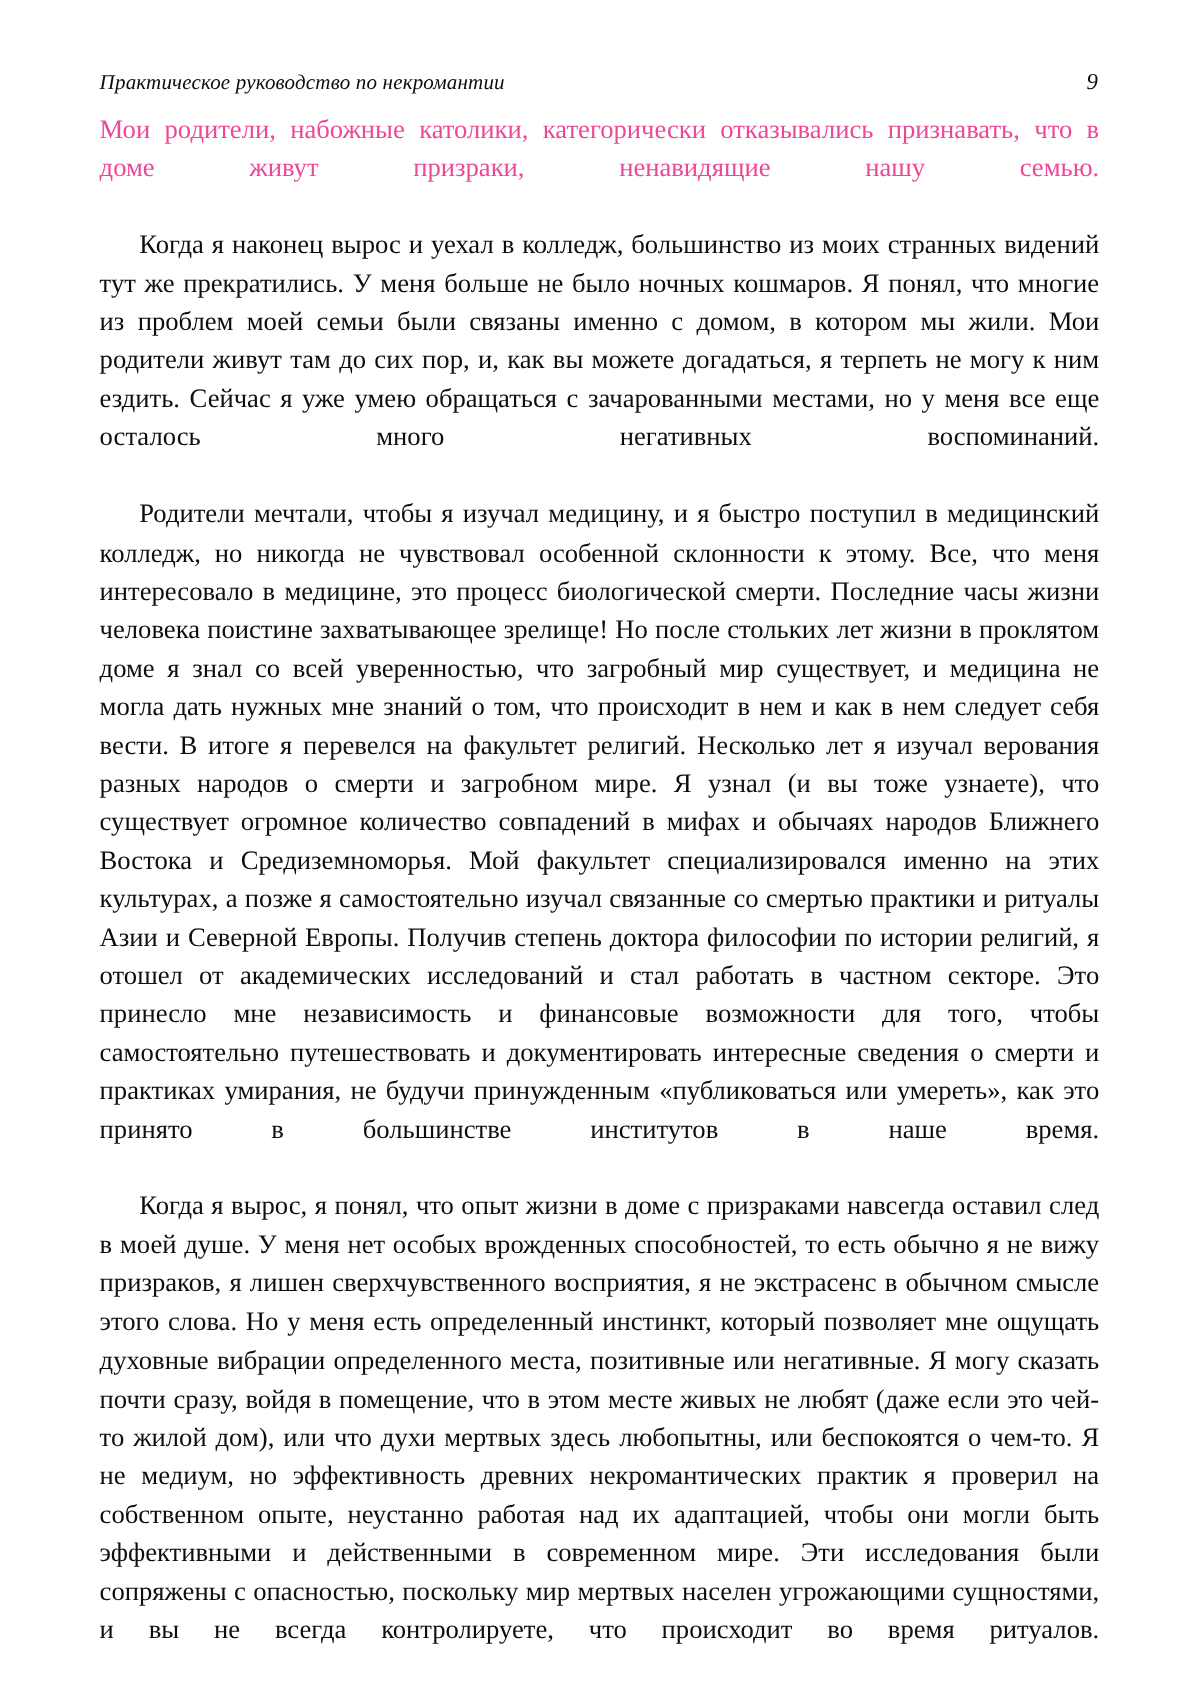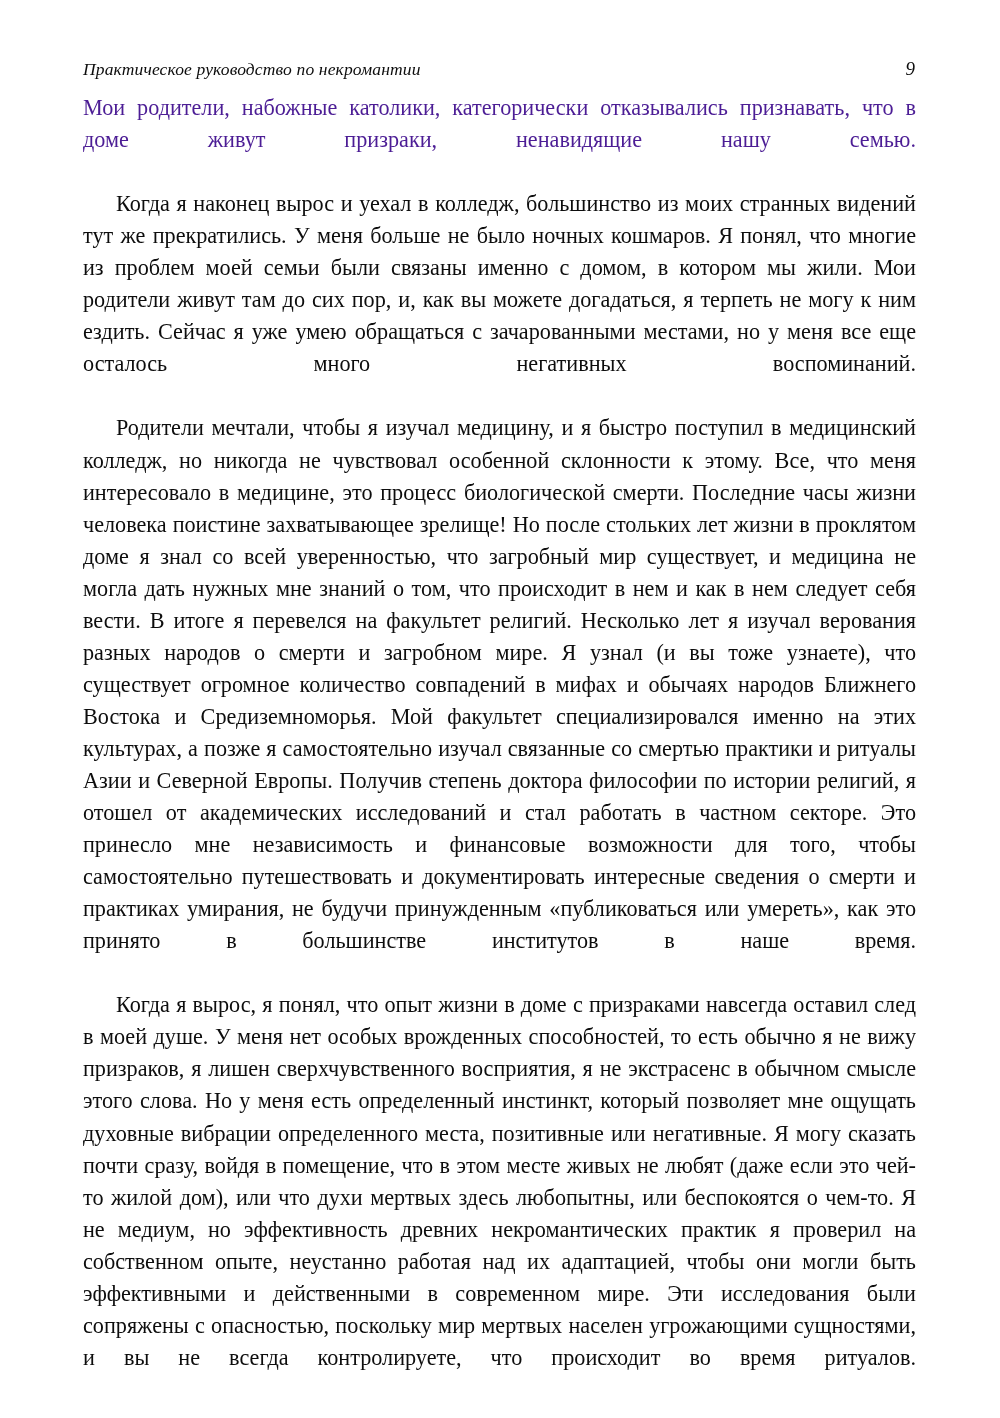--- a/index.html
+++ b/index.html
@@ -90,21 +90,21 @@
 
 <div class="page">
 
   <div class="running-head">
     <span class="rh-title" style="color: rgb(13, 13, 13);">Практическое руководство по некромантии</span>
     <span class="rh-folio" style="color: rgb(13, 13, 13);">9</span>
   </div>
 
   <div class="textblock">
 
-    <p class="para flush" style="color: #4c1d95;">Мои родители, набожные католики, категорически отказывались признавать, что в доме живут призраки, ненавидящие нашу семью.</p>
+    <p class="para flush" style="color: #ec4899;">Мои родители, набожные католики, категорически отказывались признавать, что в доме живут призраки, ненавидящие нашу семью.</p>
 
     <p class="para indent" style="color: rgb(13, 13, 13);">Когда я наконец вырос и уехал в колледж, большинство из моих странных видений тут же прекратились. У меня больше не было ночных кошмаров. Я понял, что многие из проблем моей семьи были связаны именно с домом, в котором мы жили. Мои родители живут там до сих пор, и, как вы можете догадаться, я терпеть не могу к ним ездить. Сейчас я уже умею обращаться с зачарованными местами, но у меня все еще осталось много негативных воспоминаний.</p>
 
     <p class="para indent" style="color: rgb(13, 13, 13);">Родители мечтали, чтобы я изучал медицину, и я быстро поступил в медицинский колледж, но никогда не чувствовал особенной склонности к этому. Все, что меня интересовало в медицине, это процесс биологической смерти. Последние часы жизни человека  поистине захватывающее зрелище!  Но после стольких лет жизни в проклятом доме я знал со всей уверенностью, что загробный мир существует, и медицина не могла дать нужных мне знаний о том, что происходит в нем и как в нем следует себя вести. В итоге я перевелся на факультет религий. Несколько лет  я изучал верования разных народов о смерти и загробном мире. Я узнал (и вы тоже узнаете), что существует огромное количество совпадений в мифах и обычаях народов Ближнего Востока и Средиземноморья. Мой факультет специализировался именно на этих культурах, а позже я самостоятельно изучал связанные со смертью практики и ритуалы Азии и Северной Европы. Получив степень доктора философии по истории религий, я отошел от академических исследований и стал работать в частном секторе. Это принесло мне независимость и финансовые возможности для того, чтобы самостоятельно путешествовать и документировать интересные сведения о смерти и практиках умирания, не будучи принужденным «публиковаться или умереть», как это принято в большинстве институтов в наше время.</p>
 
     <p class="para indent" style="color: rgb(13, 13, 13);">Когда я вырос, я понял, что опыт жизни в доме с призраками навсегда оставил след в моей душе. У меня нет особых врожденных способностей, то есть обычно я не вижу призраков, я лишен сверхчувственного восприятия, я не экстрасенс в обычном смысле этого слова. Но у меня есть определенный инстинкт, который позволяет мне ощущать духовные вибрации определенного места, позитивные или негативные. Я могу сказать почти сразу, войдя в помещение, что в этом месте живых не любят (даже если это чей-то жилой дом), или что духи мертвых здесь любопытны, или беспокоятся о чем-то. Я не медиум, но эффективность древних некромантических практик я проверил на собственном опыте, неустанно работая над их адаптацией, чтобы они могли быть эффективными и действенными в современном мире. Эти исследования были сопряжены с опасностью, поскольку мир мертвых населен угрожающими сущностями, и вы не всегда контролируете, что происходит во время ритуалов.</p>
 
   </div>
 </div>
 

